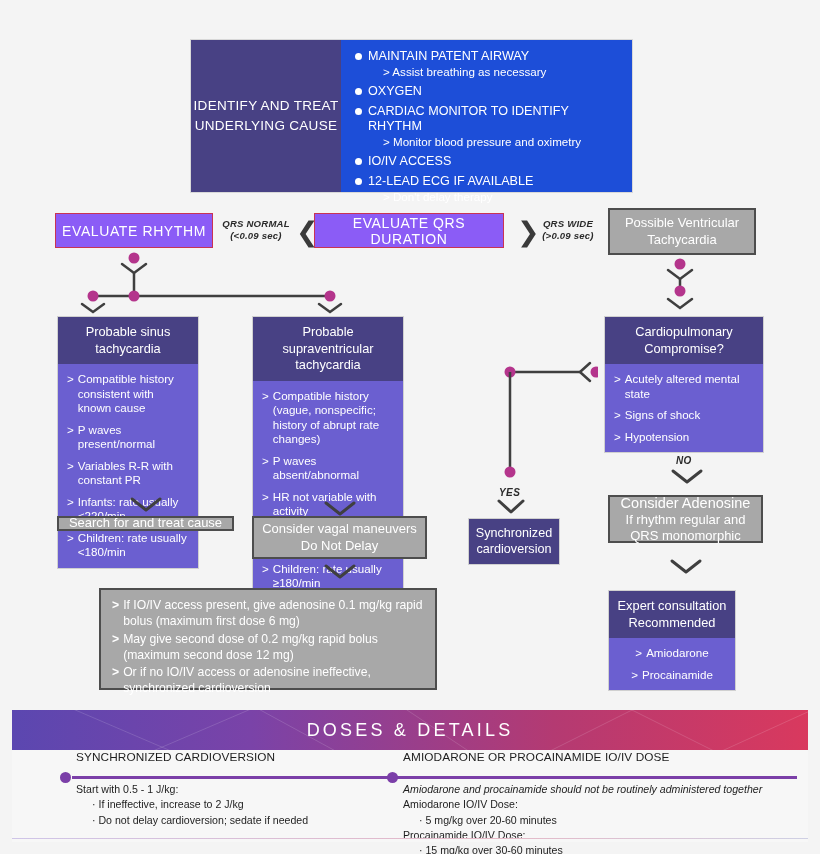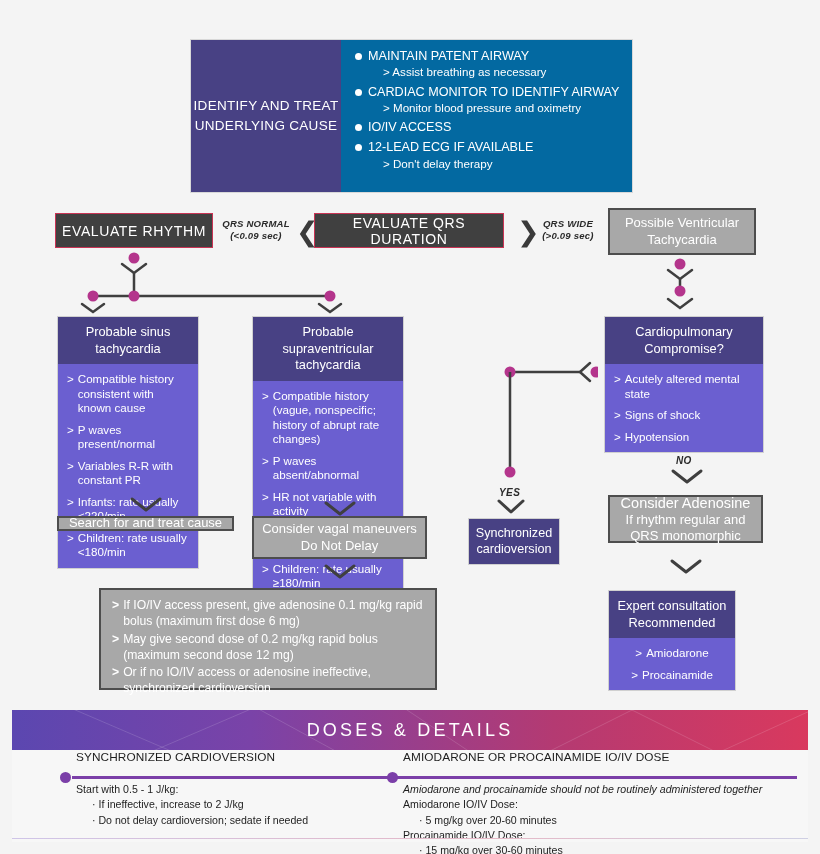--- a/index.html
+++ b/index.html
@@ -20,37 +20,37 @@
   .top-box {
     left: 190px; top: 39px; width: 443px; height: 154px;
     display: flex; border: 1px solid #d8d8d8;
   }
   .top-left {
     width: 150px; background: #484184;
     color: #ffffff; display: flex; align-items: center; justify-content: center;
     text-align: center; font-size: 13.5px; line-height: 1.45; letter-spacing: .3px;
   }
   .top-right {
-    flex: 1; background: #0369a1; padding: 9px 10px 6px 14px; color: #fff;
+    flex: 1; background: #1d4ed8; padding: 9px 10px 6px 14px; color: #fff;
   }
   .bullet-line {
     display: flex; align-items: flex-start;
     font-size: 12.6px; line-height: 1.15; margin-bottom: 1px;
   }
   .bullet-dot {
     width: 7px; height: 7px; border-radius: 50%; background: #fff;
     margin: 4px 6px 0 0; flex: 0 0 auto;
   }
   .sub-line {
     font-size: 11.6px; padding-left: 28px; margin: 2px 0 5px 0; line-height: 1.15;
   }
 
   
   .pink-btn {
-    background: #404040; color: #fff; border: 1px solid #c93354;
+    background: #8b5cf6; color: #fff; border: 1px solid #c93354;
     display: flex; align-items: center; justify-content: center;
     font-size: 14px; letter-spacing: .6px; text-align: center;
   }
   .btn-rhythm { left: 55px; top: 213px; width: 158px; height: 35px; }
   .btn-qrs    { left: 314px; top: 213px; width: 190px; height: 35px; }
 
   
   .qrs-label {
     font-size: 9.6px; font-style: italic; font-weight: bold; color: #2b2b2b;
     text-align: center; line-height: 1.25; letter-spacing: .2px;
@@ -166,24 +166,28 @@
   <div class="abs top-box">
     <div class="top-left">IDENTIFY AND TREAT UNDERLYING CAUSE</div>
     <div class="top-right">
 
       <div class="bullet-line">
         <span class="bullet-dot"></span>
         <span>MAINTAIN PATENT AIRWAY</span>
       </div>
       <div class="sub-line">&gt; Assist breathing as necessary</div>
 
+      <div class="bullet-line">
+        <span class="bullet-dot"></span>
+        <span>OXYGEN</span>
+      </div>
 
       <div class="bullet-line" style="margin-top:6px">
         <span class="bullet-dot"></span>
-        <span>CARDIAC MONITOR TO IDENTIFY AIRWAY</span>
+        <span>CARDIAC MONITOR TO IDENTIFY RHYTHM</span>
       </div>
       <div class="sub-line">&gt; Monitor blood pressure and oximetry</div>
 
       <div class="bullet-line">
         <span class="bullet-dot"></span>
         <span>IO/IV ACCESS</span>
       </div>
 
       <div class="bullet-line" style="margin-top:6px">
         <span class="bullet-dot"></span>

